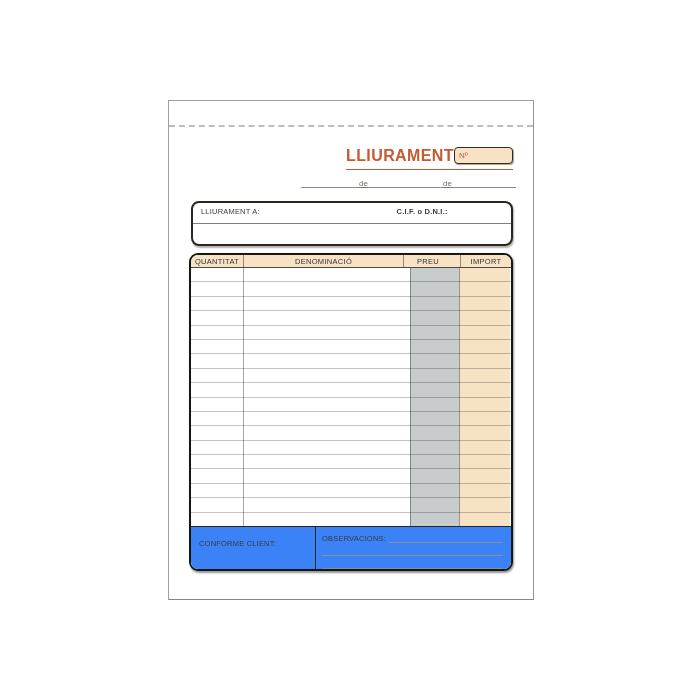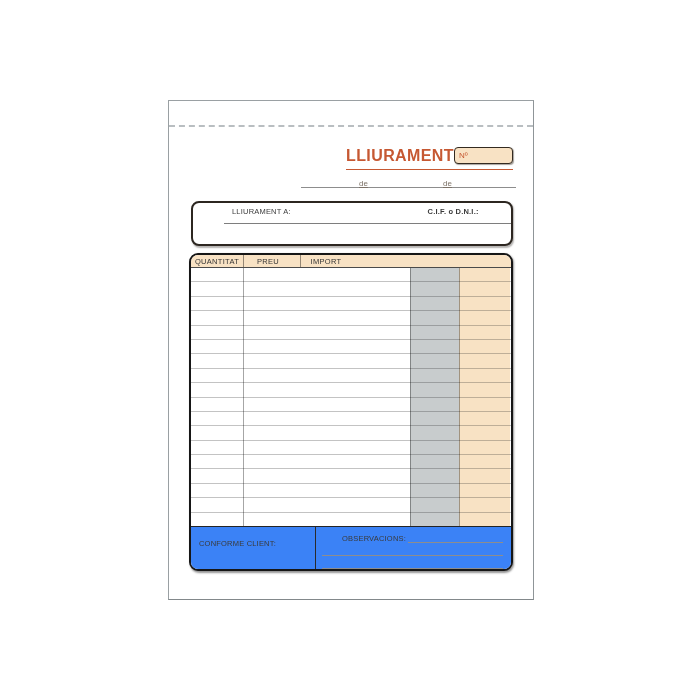--- a/index.html
+++ b/index.html
@@ -95,21 +95,20 @@
     background: #fff;
     border: 2px solid #2c2620;
     border-radius: 8px;
     box-shadow: 1px 1.5px 1.5px rgba(40,35,30,0.35);
     overflow: hidden;
   }
   .addr-row {
     position: relative;
     height: 50%;
     width: 100%;
-    margin-left: 31px;
   }
   .addr-row.first { border-bottom: 1px solid #7e7e7e; }
   .addr-label {
     position: absolute;
     top: 4px;
     font-size: 7.5px;
     color: var(--ink);
     letter-spacing: 0.2px;
     white-space: nowrap;
   }
@@ -201,21 +200,20 @@
     letter-spacing: 0.2px;
     white-space: nowrap;
   }
   .foot-right {
     flex: 1 1 auto;
     padding: 7px 8px 0 6px;
   }
   .obs-row {
     display: flex;
     align-items: flex-end;
-    margin-left: 20px;
   }
   .obs-line {
     flex: 1 1 auto;
     border-bottom: 1px solid #8d8d8d;
     height: 8px;
     margin-left: 2px;
   }
   .obs-extra {
     border-bottom: 1px solid #8d8d8d;
     height: 12px;
@@ -246,20 +244,21 @@
     <div class="addr-row first">
       <span class="addr-label left">LLIURAMENT A:</span>
       <span class="addr-label right">C.I.F. o D.N.I.:</span>
     </div>
   </div>
 
   <div class="main-box">
 
     <div class="thead">
       <div class="th c1">QUANTITAT</div>
+      <div class="th c2">DENOMINACIÓ</div>
       <div class="th c3">PREU</div>
       <div class="th c4">IMPORT</div>
     </div>
 
     <div class="tbody">
       <div class="band preu"></div>
       <div class="band import"></div>
       <div class="vline v1"></div>
       <div class="vline v2"></div>
       <div class="vline v3"></div>

